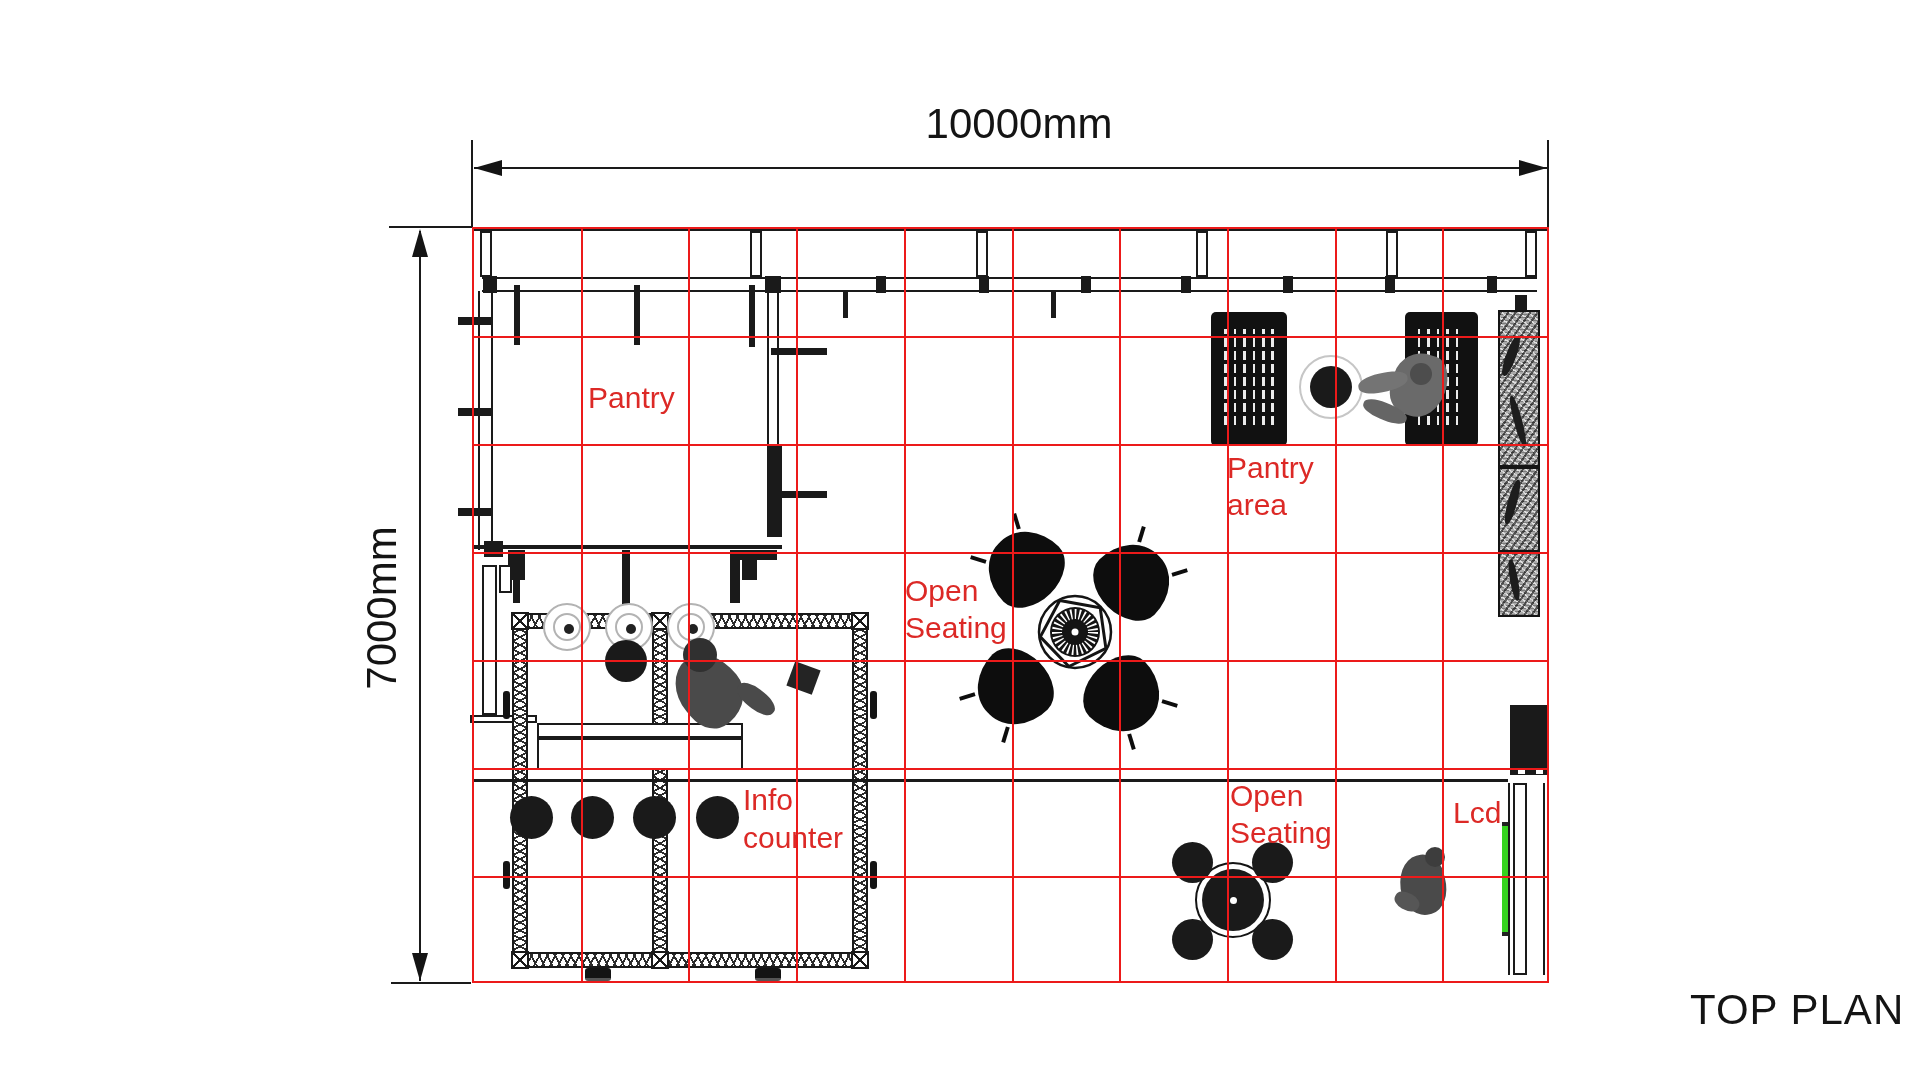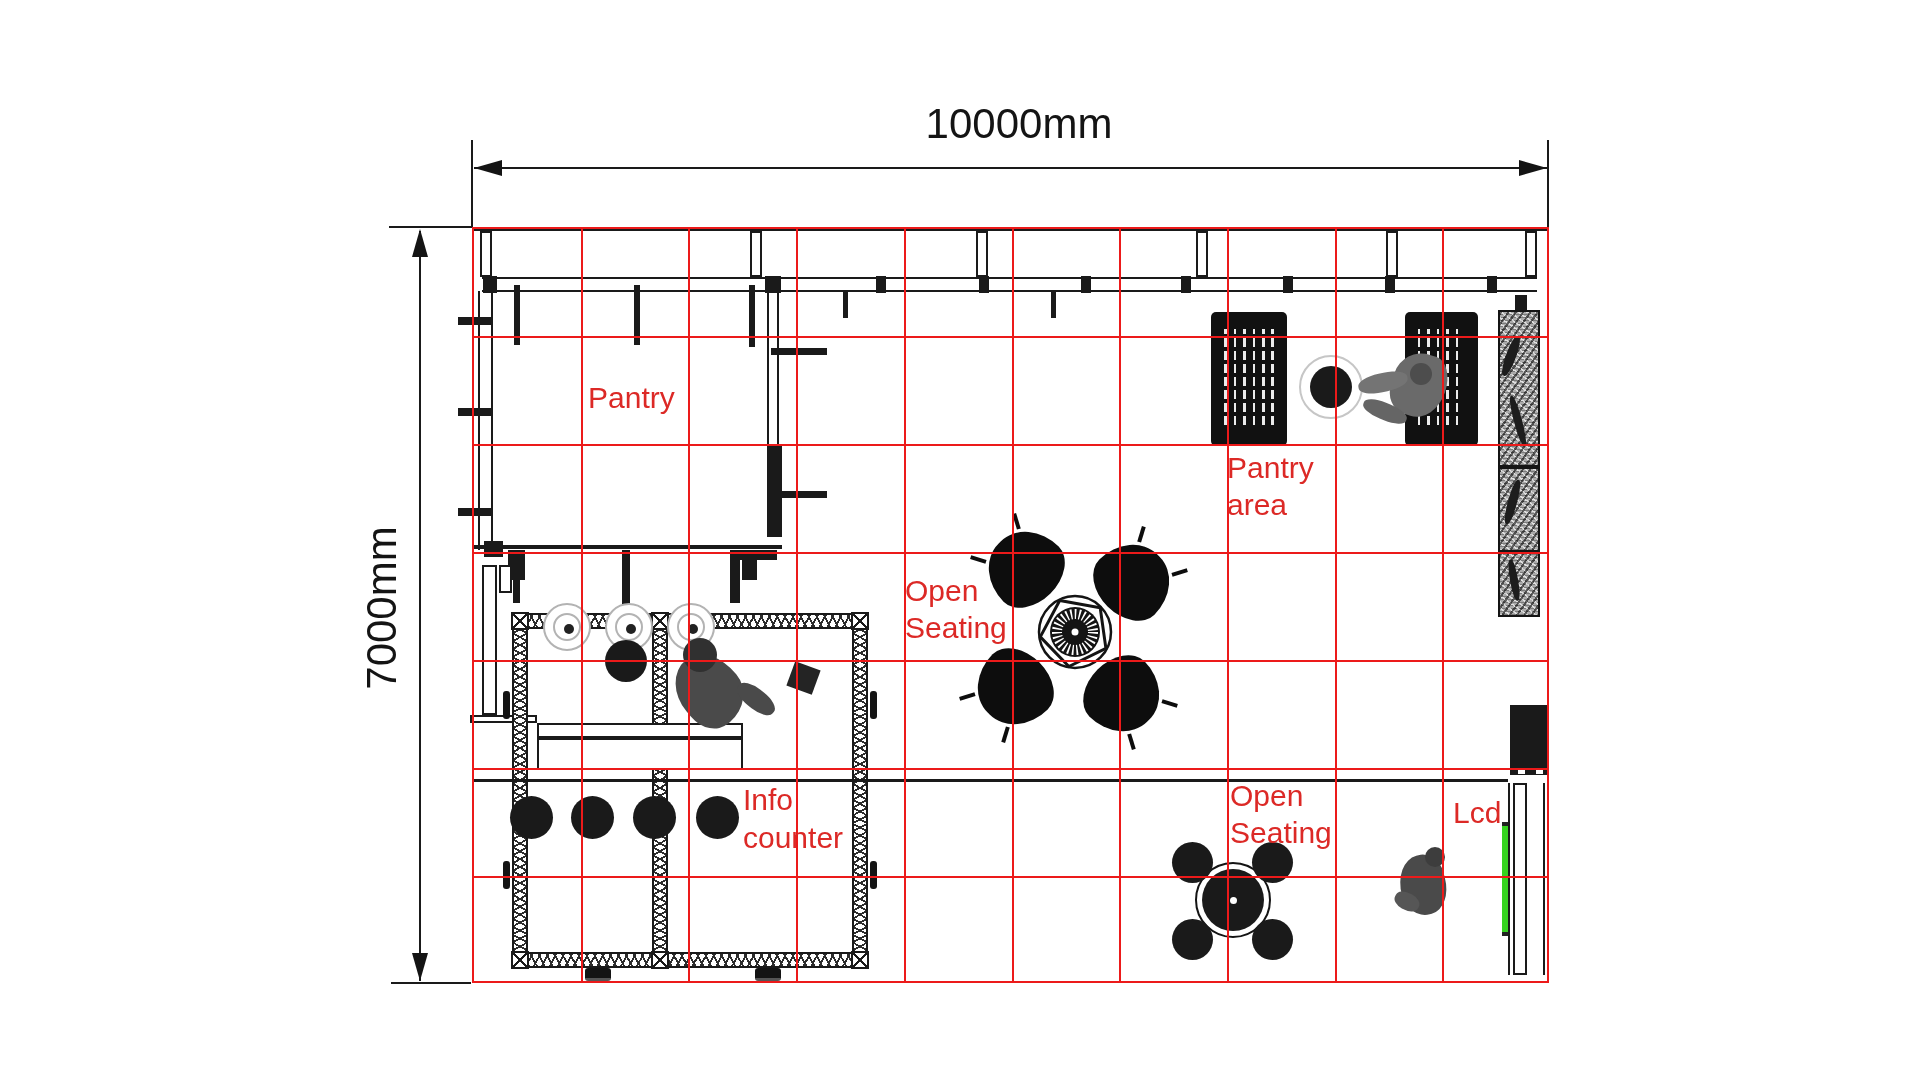--- a/index.html
+++ b/index.html
@@ -265,14 +265,15 @@
         <div class="grid-line-v" style="left: 968.3px;"></div>
         <div class="grid-line-h" style="top: 107px;"></div>
         <div class="grid-line-h" style="top: 215px;"></div>
         <div class="grid-line-h" style="top: 323px;"></div>
         <div class="grid-line-h" style="top: 431px;"></div>
         <div class="grid-line-h" style="top: 539px;"></div>
         <div class="grid-line-h" style="top: 647px;"></div>
       </div>
   </div>
 
+  <div class="dim-text" style="left:1690px;top:986px;letter-spacing:1px;">TOP PLAN</div>
 
 </div>
 
 </body></html>

